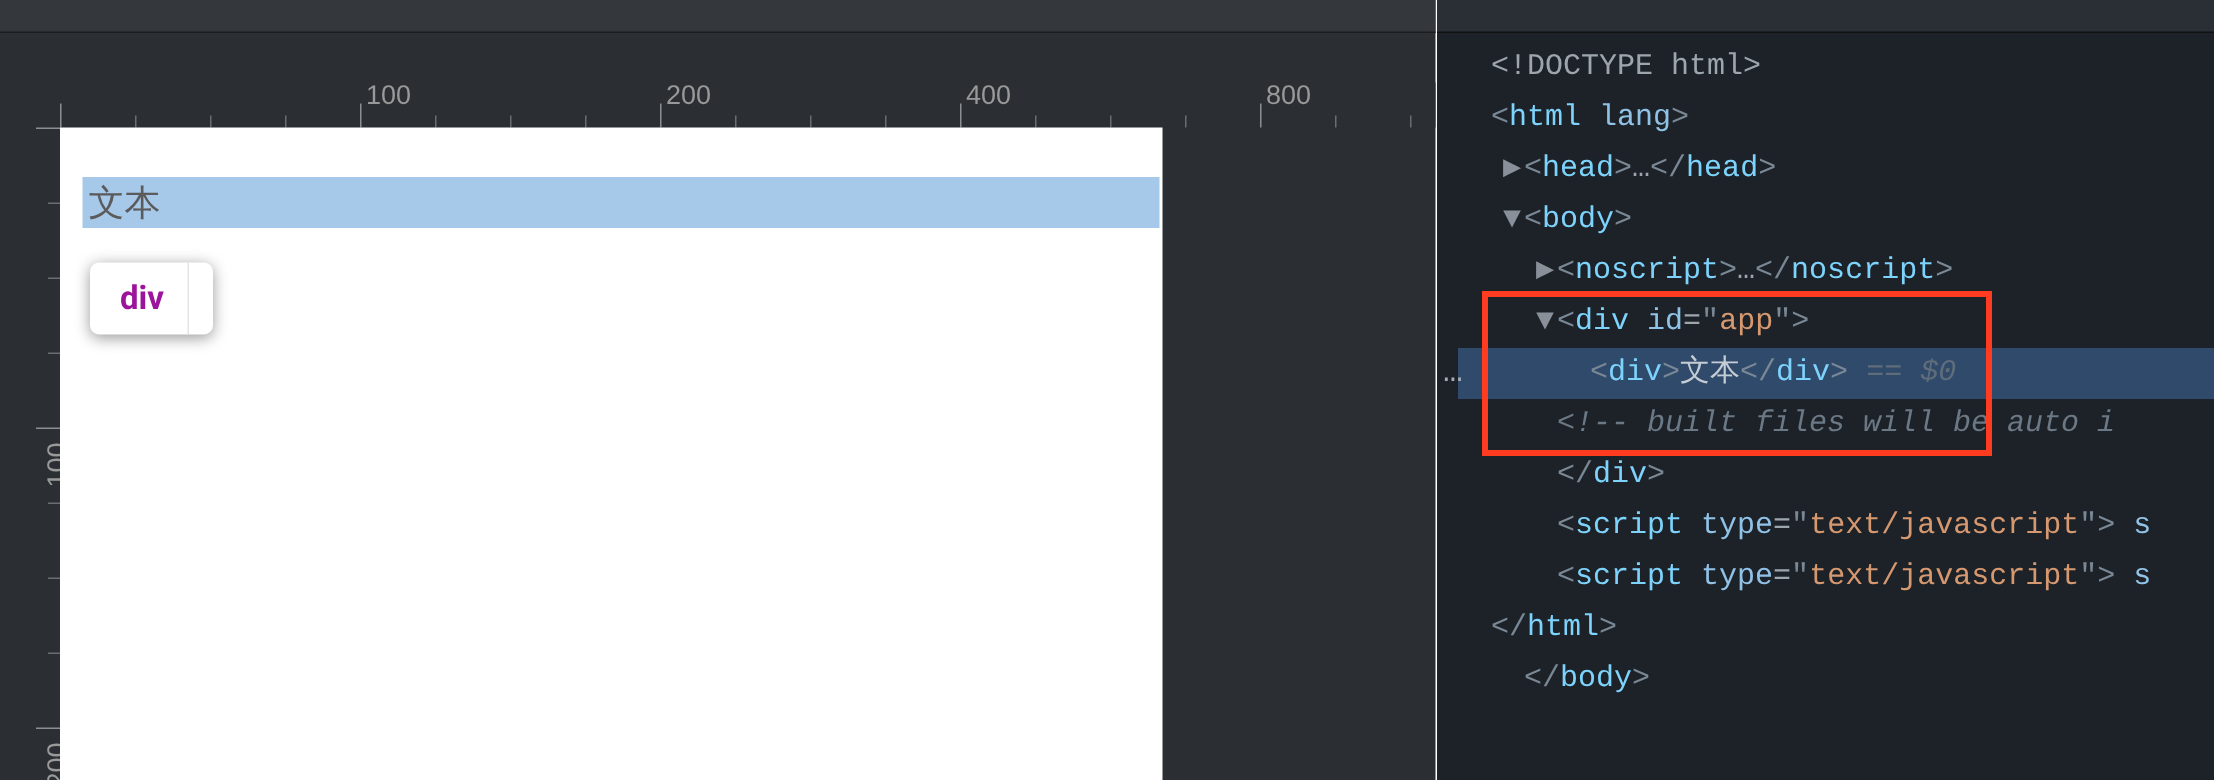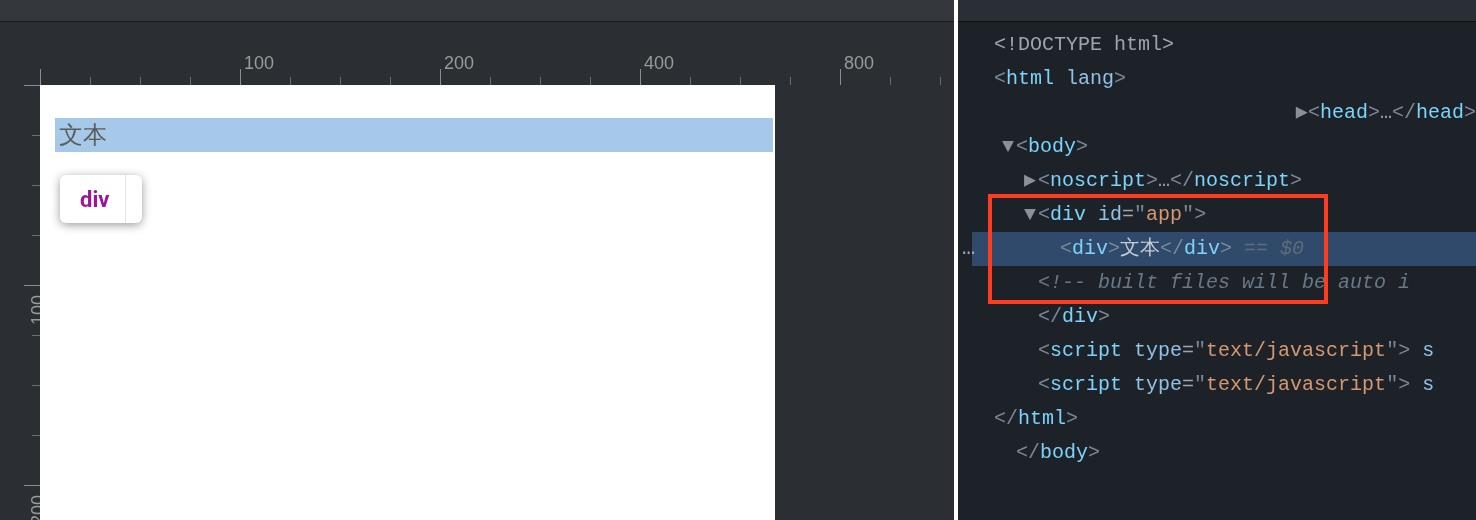--- a/index.html
+++ b/index.html
@@ -15,21 +15,21 @@
     display: flex;
     width: 100%;
     height: 100%;
   }
   
   .preview-pane {
     position: relative;
     flex: 0 0 958px;
     height: 100%;
     background: #2b2f33;
-    border-right: 4px solid #ffffff;
+    border-right: 1px solid #ffffff;
   }
   .toolbar-strip {
     position: absolute;
     top: 0; left: 0; right: 0;
     height: 22px;
     background: #34383c;
     border-bottom: 1px solid #1a1c1f;
   }
   
   .ruler-h {
@@ -305,21 +305,21 @@
         <span class="sep"></span>
       </div>
     </div>
   </div>
 
   <div class="elements-pane">
     <div class="elements-tabbar"></div>
     <div class="tree" id="tree">
         <div class="tree-line" style="padding-left: 8px;"><span class="arrow"> </span><span class="doctype">&lt;!DOCTYPE html&gt;</span></div>
         <div class="tree-line" style="padding-left: 8px;"><span class="arrow"> </span><span class="angle">&lt;</span><span class="tag-name">html</span> <span class="attr-name">lang</span><span class="angle">&gt;</span></div>
-        <div class="tree-line" style="padding-left: 30px; text-align: right;"><span class="arrow">▶</span><span class="angle">&lt;</span><span class="tag-name">head</span><span class="angle">&gt;</span><span class="ellipsis">…</span><span class="angle">&lt;/</span><span class="tag-name">head</span><span class="angle">&gt;</span></div>
+        <div class="tree-line" style="padding-left: 30px;"><span class="arrow">▶</span><span class="angle">&lt;</span><span class="tag-name">head</span><span class="angle">&gt;</span><span class="ellipsis">…</span><span class="angle">&lt;/</span><span class="tag-name">head</span><span class="angle">&gt;</span></div>
         <div class="tree-line" style="padding-left: 30px;"><span class="arrow">▼</span><span class="angle">&lt;</span><span class="tag-name">body</span><span class="angle">&gt;</span></div>
         <div class="tree-line" style="padding-left: 52px;"><span class="arrow">▶</span><span class="angle">&lt;</span><span class="tag-name">noscript</span><span class="angle">&gt;</span><span class="ellipsis">…</span><span class="angle">&lt;/</span><span class="tag-name">noscript</span><span class="angle">&gt;</span></div>
         <div class="tree-line" style="padding-left: 52px;"><span class="arrow">▼</span><span class="angle">&lt;</span><span class="tag-name">div</span> <span class="attr-name">id</span><span class="equals">=</span><span class="angle">"</span><span class="attr-val">app</span><span class="angle">"</span><span class="angle">&gt;</span></div>
         <div class="tree-line selected" style="padding-left: 74px;"><span class="arrow"> </span><span class="angle">&lt;</span><span class="tag-name">div</span><span class="angle">&gt;</span><span class="txt">文本</span><span class="angle">&lt;/</span><span class="tag-name">div</span><span class="angle">&gt;</span> <span class="eqdollar">== $0</span><span class="gutter-dots">…</span></div>
         <div class="tree-line" style="padding-left: 52px;"><span class="arrow"> </span><span class="comment">&lt;!-- built files will be auto i</span></div>
         <div class="tree-line" style="padding-left: 52px;"><span class="arrow"> </span><span class="angle">&lt;/</span><span class="tag-name">div</span><span class="angle">&gt;</span></div>
         <div class="tree-line" style="padding-left: 52px;"><span class="arrow"> </span><span class="angle">&lt;</span><span class="tag-name">script</span> <span class="attr-name">type</span><span class="equals">=</span><span class="angle">"</span><span class="attr-val">text/javascript</span><span class="angle">"</span><span class="angle">&gt;</span><span class="attr-name"> s</span></div>
         <div class="tree-line" style="padding-left: 52px;"><span class="arrow"> </span><span class="angle">&lt;</span><span class="tag-name">script</span> <span class="attr-name">type</span><span class="equals">=</span><span class="angle">"</span><span class="attr-val">text/javascript</span><span class="angle">"</span><span class="angle">&gt;</span><span class="attr-name"> s</span></div>
         <div class="tree-line" style="padding-left: 8px;"><span class="arrow"> </span><span class="angle">&lt;/</span><span class="tag-name">html</span><span class="angle">&gt;</span></div>
         <div class="tree-line" style="padding-left: 30px;"><span class="arrow"> </span><span class="angle">&lt;/</span><span class="tag-name">body</span><span class="angle">&gt;</span></div>

